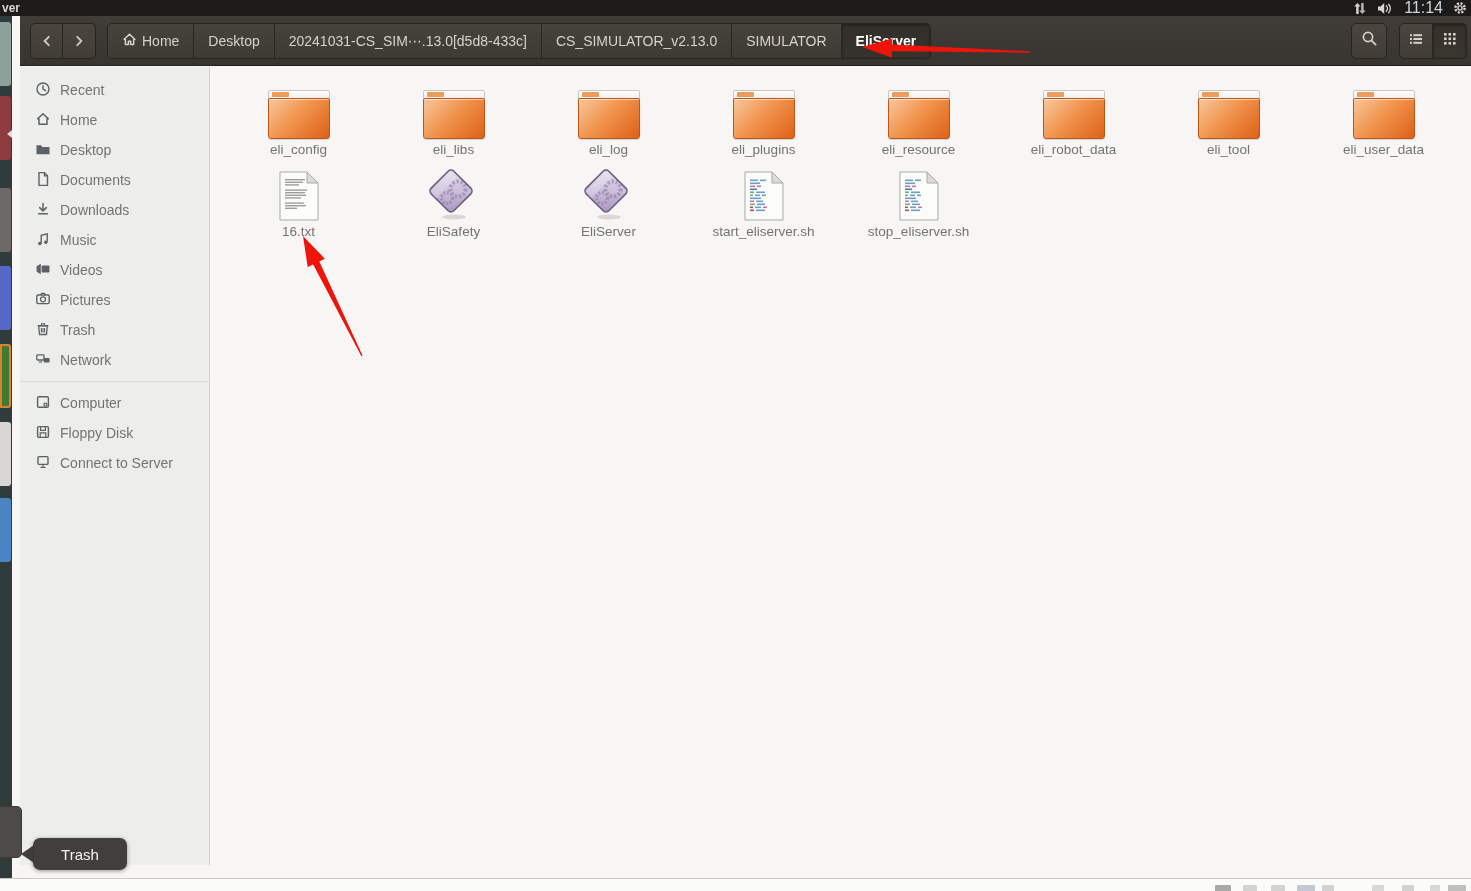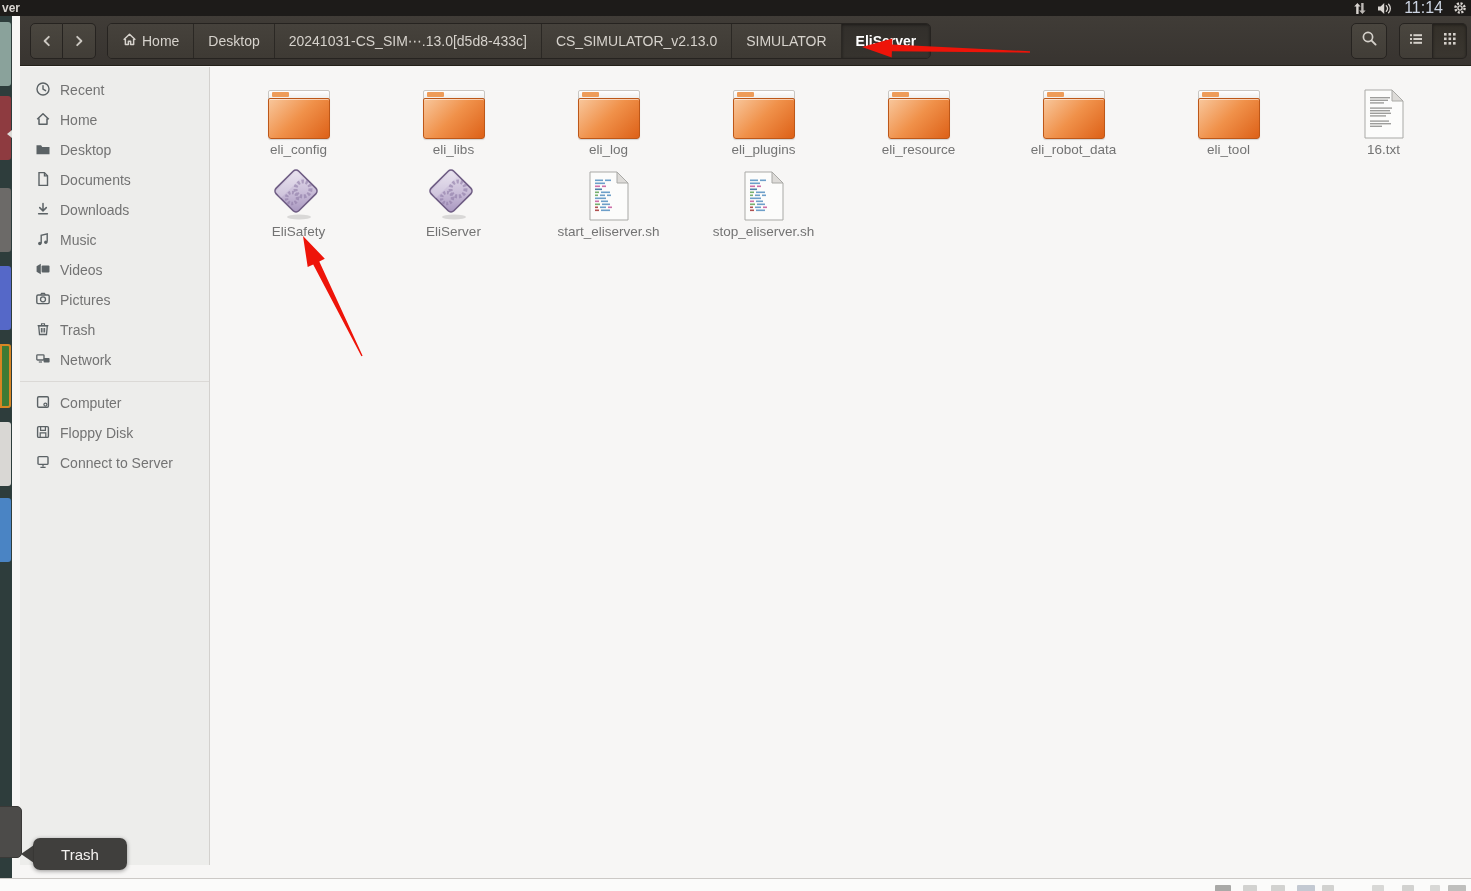--- a/index.html
+++ b/index.html
@@ -412,20 +412,30 @@
                 <div class="folder">
                   <div class="fstrip"></div>
                   <div class="ftab"></div>
                   <div class="fbody"></div>
                 </div>
               </div>
                  <div class="flabel">eli_tool</div>
             </div>
             <div class="cell">
               <div class="iconbox">
+                <div class="folder">
+                  <div class="fstrip"></div>
+                  <div class="ftab"></div>
+                  <div class="fbody"></div>
+                </div>
+              </div>
+                 <div class="flabel">eli_user_data</div>
+            </div>
+            <div class="cell">
+              <div class="iconbox">
                 <svg width="40" height="50" viewBox="0 0 40 50">
     <path d="M1 1h27l11 11v37H1z" fill="#fcfcfb" stroke="#a9a9a6" stroke-width="1"></path>
     <path d="M28 1l11 11H28z" fill="#dddbd8" stroke="#a9a9a6" stroke-width="1"></path>
     <rect x="6" y="8" width="20" height="1.4" fill="#9d9d9b"></rect>
                   <rect x="6" y="10.6" width="18" height="1.4" fill="#9d9d9b"></rect>
                   <rect x="6" y="13.2" width="14" height="1.4" fill="#9d9d9b"></rect>
                   <rect x="6" y="18.4" width="22" height="1.4" fill="#9d9d9b"></rect>
                   <rect x="6" y="21" width="20" height="1.4" fill="#9d9d9b"></rect>
                   <rect x="6" y="23.6" width="21" height="1.4" fill="#9d9d9b"></rect>
                   <rect x="6" y="26.2" width="16" height="1.4" fill="#9d9d9b"></rect>

